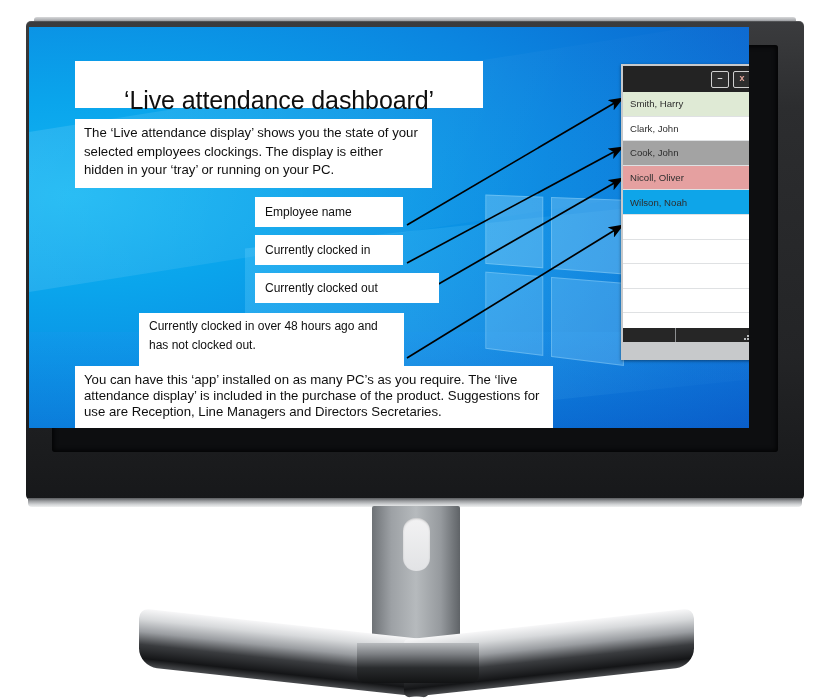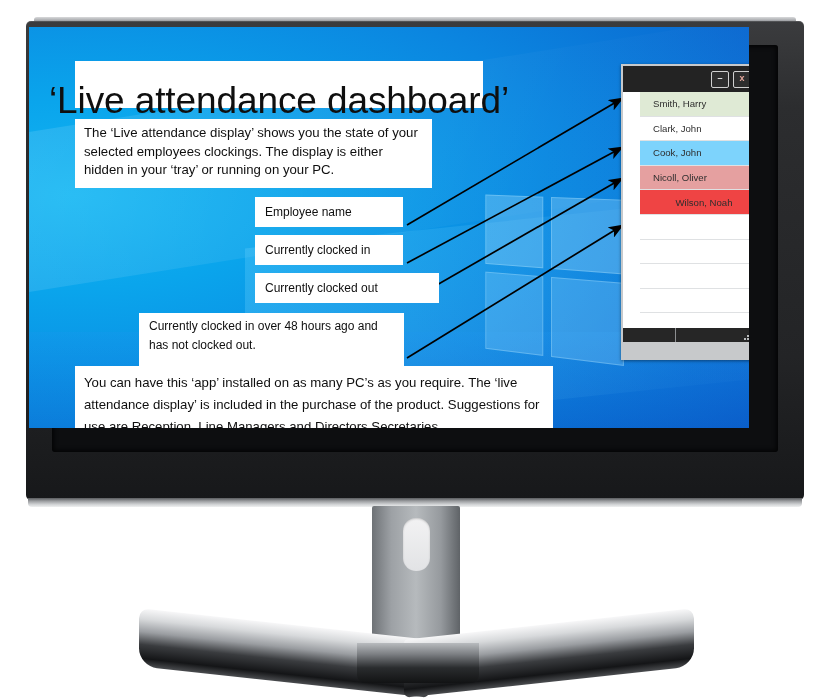--- a/index.html
+++ b/index.html
@@ -107,38 +107,38 @@
     background: #ffffff;
     color: #0f0f0f;
     box-sizing: border-box;
   }
   #title-box {
     left: 46px; top: 34px;
     width: 408px; height: 47px;
     display: flex; align-items: center; justify-content: center;
   }
   #title-text {
-    font-size: 37px;
+    font-size: 25px;
     letter-spacing: -0.1px;
     white-space: nowrap;
     margin-top: 32px;
   }
   #intro-box {
     left: 46px; top: 92px;
     width: 357px; height: 69px;
     padding: 5px 9px 0 9px;
     font-size: 13.2px;
     line-height: 18.6px;
   }
   #closing-box {
     left: 46px; top: 339px;
     width: 478px; height: 82px;
     padding: 6px 9px 0 9px;
     font-size: 13.2px;
-    line-height: 22px;
+    line-height: 16px;
   }
   .callout {
     font-size: 12px;
     display: flex;
     align-items: center;
     padding: 0 10px;
   }
   #callout-0 { left: 226px; top: 170px; width: 148px; height: 30px; }
   #callout-1 { left: 226px; top: 208px; width: 148px; height: 30px; }
   #callout-2 { left: 226px; top: 246px; width: 184px; height: 30px; }
@@ -193,23 +193,22 @@
     overflow: hidden;
   }
   .emp-row {
     height: 24.6px;
     box-sizing: border-box;
     border-bottom: 1px solid #dfe1e3;
     font-size: 9.6px;
     color: #2e2e2e;
     display: flex;
     align-items: center;
-    padding-left: 13px;
+    padding-left: 7px;
     white-space: nowrap;
-    margin-left: 17px;
   }
   #widget-statusbar {
     height: 14px;
     background: #262626;
     display: flex;
     align-items: center;
     position: relative;
   }
   #status-seg-a { width: 52px; height: 100%; border-right: 1px solid #8d8f91; }
   #status-grip {
@@ -322,27 +321,27 @@
       <div class="win-btn">–</div>
       <div class="win-btn close">x</div>
     </div>
     <div id="widget-list">
         <div class="emp-row" style="background: rgb(223, 234, 213);">
           <span>Smith, Harry</span>
         </div>
         <div class="emp-row" style="background: rgb(255, 255, 255);">
           <span>Clark, John</span>
         </div>
-        <div class="emp-row" style="background: #7dd3fc;">
+        <div class="emp-row" style="background: #a3a3a3;">
           <span>Cook, John</span>
         </div>
         <div class="emp-row" style="background: rgb(229, 160, 160);">
           <span>Nicoll, Oliver</span>
         </div>
-        <div class="emp-row" style="background: #ef4444; justify-content: center;">
+        <div class="emp-row" style="background: #0ea5e9;">
           <span>Wilson, Noah</span>
         </div>
         <div class="emp-row" style="background: rgb(255, 255, 255);">
           <span></span>
         </div>
         <div class="emp-row" style="background: rgb(255, 255, 255);">
           <span></span>
         </div>
         <div class="emp-row" style="background: rgb(255, 255, 255);">
           <span></span>

